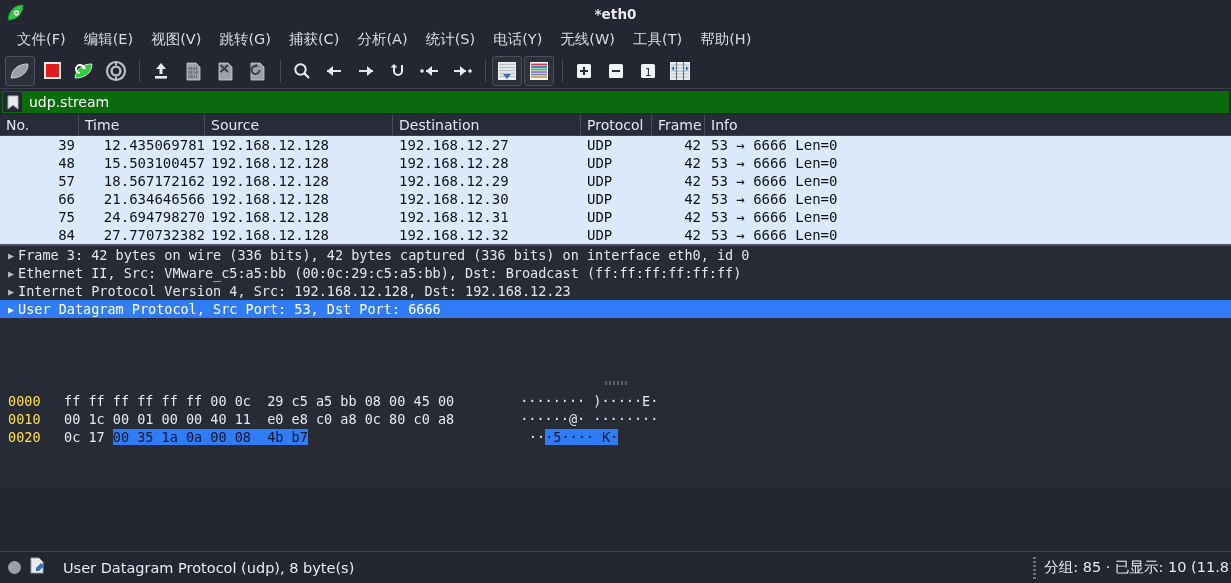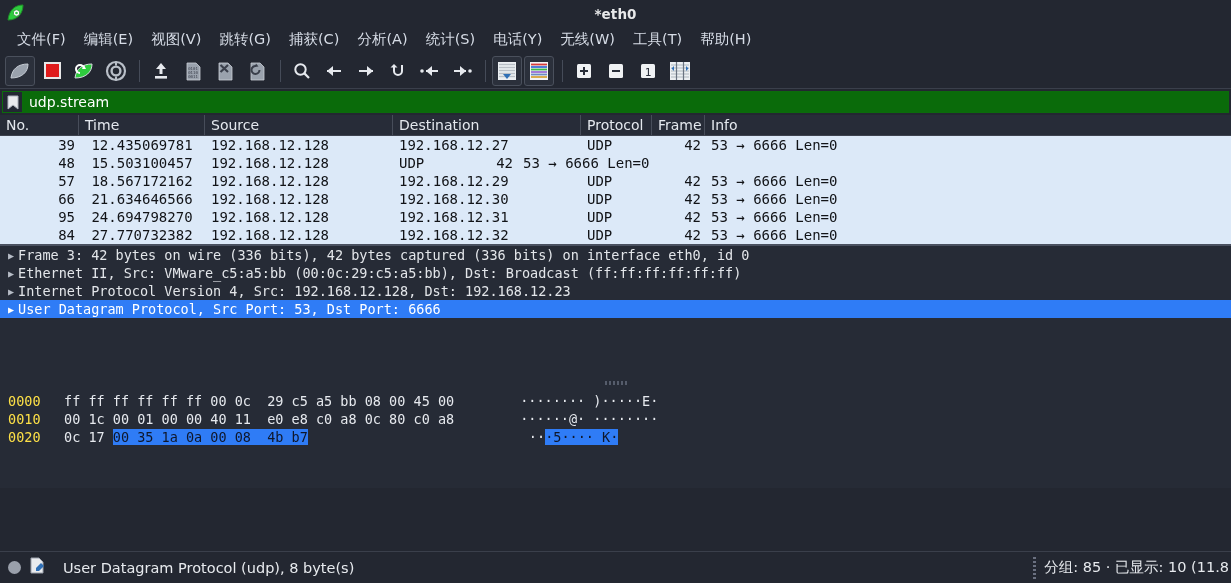--- a/index.html
+++ b/index.html
@@ -73,21 +73,21 @@
     padding-left: 6px; border-right: 1px solid #474d5a;
     overflow: hidden; white-space: nowrap;
   }
   .plist-body { background: #dce9f8; height: 108px; overflow: hidden; }
   .prow {
     height: 18px; display: flex; font-family: "DejaVu Sans Mono", "Liberation Mono", monospace;
     font-size: 14px; line-height: 18px; color: #111317;
   }
   .prow .c { overflow: hidden; white-space: nowrap; }
   .c-no   { text-align: right; padding-right: 4px; }
-  .c-time { text-align: center; }
+  .c-time { text-align: right; }
   .c-src  { padding-left: 6px; }
   .c-dst  { padding-left: 6px; }
   .c-proto{ padding-left: 6px; }
   .c-len  { text-align: right; padding-right: 4px; }
   .c-info { padding-left: 6px; }
 
   .plist-bottomline { height: 2px; background: #4a5160; }
 
   
   .pdetails {
@@ -391,20 +391,21 @@
       <div class="c c-dst" style="width:188px">192.168.12.27</div>
       <div class="c c-proto" style="width:71px">UDP</div>
       <div class="c c-len" style="width:53px">42</div>
       <div class="c c-info" style="flex:1">53 → 6666 Len=0</div>
     </div>
 
     <div class="prow">
       <div class="c c-no" style="width:79px">48</div>
       <div class="c c-time" style="width:126px">15.503100457</div>
       <div class="c c-src" style="width:188px">192.168.12.128</div>
+      <div class="c c-dst" style="width:188px">192.168.12.28</div>
       <div class="c c-proto" style="width:71px">UDP</div>
       <div class="c c-len" style="width:53px">42</div>
       <div class="c c-info" style="flex:1">53 → 6666 Len=0</div>
     </div>
 
     <div class="prow">
       <div class="c c-no" style="width:79px">57</div>
       <div class="c c-time" style="width:126px">18.567172162</div>
       <div class="c c-src" style="width:188px">192.168.12.128</div>
       <div class="c c-dst" style="width:188px">192.168.12.29</div>
@@ -417,21 +418,21 @@
       <div class="c c-no" style="width:79px">66</div>
       <div class="c c-time" style="width:126px">21.634646566</div>
       <div class="c c-src" style="width:188px">192.168.12.128</div>
       <div class="c c-dst" style="width:188px">192.168.12.30</div>
       <div class="c c-proto" style="width:71px">UDP</div>
       <div class="c c-len" style="width:53px">42</div>
       <div class="c c-info" style="flex:1">53 → 6666 Len=0</div>
     </div>
 
     <div class="prow">
-      <div class="c c-no" style="width:79px">95</div>
+      <div class="c c-no" style="width:79px">75</div>
       <div class="c c-time" style="width:126px">24.694798270</div>
       <div class="c c-src" style="width:188px">192.168.12.128</div>
       <div class="c c-dst" style="width:188px">192.168.12.31</div>
       <div class="c c-proto" style="width:71px">UDP</div>
       <div class="c c-len" style="width:53px">42</div>
       <div class="c c-info" style="flex:1">53 → 6666 Len=0</div>
     </div>
 
     <div class="prow">
       <div class="c c-no" style="width:79px">84</div>

